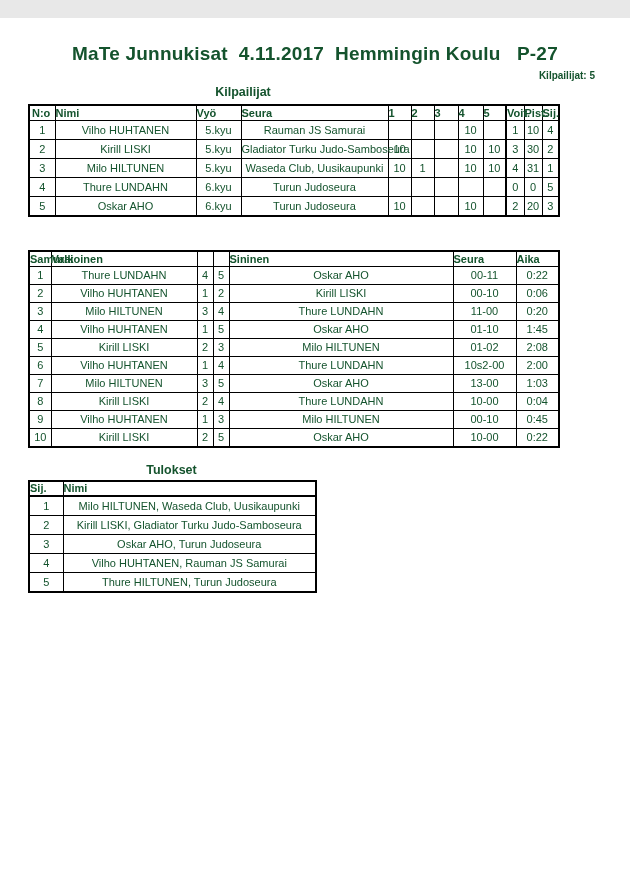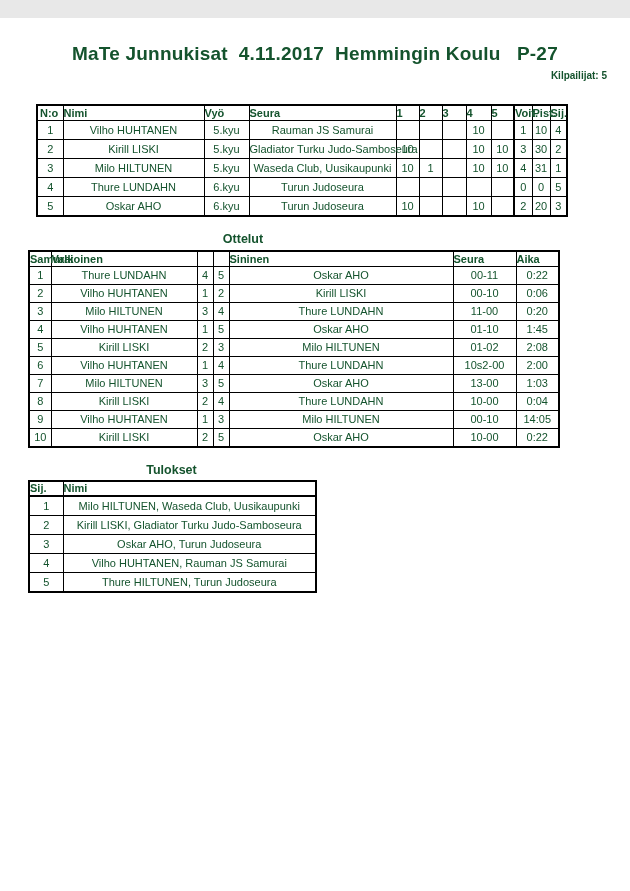--- a/index.html
+++ b/index.html
@@ -8,58 +8,59 @@
     font-family:"Liberation Sans", sans-serif; color:#14532d;
     margin:18px auto; overflow:hidden;
   }
   .doc-title {
     position:absolute; top:25px; left:0; width:630px;
     text-align:center; font-weight:bold; font-size:19px; line-height:22px;
     white-space:pre; letter-spacing:0.2px;
   }
   .competitors-count {
     position:absolute; top:52px; left:0; width:595px;
-    text-align:right; font-weight:bold; font-size:10px; line-height:12px;padding-left:12px;
+    text-align:right; font-weight:bold; font-size:10px; line-height:12px;
   }
   .section-title { position:absolute; font-weight:bold; font-size:12.5px; line-height:14px; text-align:center; }
   .st-kil { top:67px;  left:0;    width:486px; }
   .st-ott { top:214px; left:0;    width:486px; }
   .st-tul { top:445px; left:28px; width:287px; }
 
   table.tbl {
     position:absolute; border-collapse:collapse; table-layout:fixed;
     border:2px solid #000; background:#fff;
   }
   .tbl th, .tbl td {
     border:1px solid #000; padding:0; margin:0;
     font-size:11px; vertical-align:middle;
     white-space:nowrap; overflow:visible;
   }
   .tbl th { font-weight:bold; height:14px; line-height:14px; text-align:left; }
   .tbl td { font-weight:normal; height:18px; line-height:18px; text-align:center; }
 
-  .kil { left:36px; top:86px;  width:530px; }
+  .kil { left:28px; top:86px;  width:530px; }
   .ott { left:28px; top:232px; width:530px; }
   .tul { left:28px; top:462px; width:287px; }
 
   .ott td { height:17px; line-height:17px; }
   .tul th { height:13px; line-height:13px; border-bottom:2px solid #000; }
 
   .l { text-align:left; padding-left:5px; }
   .kil th.thick-l, .kil td.thick-l { border-left:2px solid #000; }
   .kil th.hno { text-align:left; padding-left:2px; }
 </style>
 </head>
 <body>
 
 <div class="page">
 
   <div class="doc-title">MaTe Junnukisat  4.11.2017  Hemmingin Koulu   P-27</div>
   <div class="competitors-count">Kilpailijat: 5</div>
 
+  <div class="section-title st-kil">Kilpailijat</div>
 
   <table class="tbl kil">
     <colgroup>
       <col style="width:26px">
         <col style="width:141px">
         <col style="width:45px">
         <col style="width:147px">
       <col style="width:23px">
         <col style="width:23px">
         <col style="width:24px">
@@ -152,21 +153,20 @@
         <td></td>
         <td>10</td>
         <td></td>
         <td class="thick-l">2</td>
         <td>20</td>
         <td>3</td>
       </tr>
     </tbody>
   </table>
 
-  <div class="section-title st-ott">Ottelut</div>
 
   <table class="tbl ott">
     <colgroup>
       <col style="width:22px">
         <col style="width:146px">
         <col style="width:16px">
         <col style="width:16px">
       <col style="width:224px">
         <col style="width:63px">
         <col style="width:43px">
@@ -255,21 +255,21 @@
         <td>10-00</td>
         <td>0:04</td>
       </tr>
       <tr>
         <td>9</td>
         <td class="l">Vilho HUHTANEN</td>
         <td>1</td>
         <td>3</td>
         <td class="l">Milo HILTUNEN</td>
         <td>00-10</td>
-        <td>14:05</td>
+        <td>0:45</td>
       </tr>
       <tr>
         <td>10</td>
         <td class="l">Kirill LISKI</td>
         <td>2</td>
         <td>5</td>
         <td class="l">Oskar AHO</td>
         <td>10-00</td>
         <td>0:22</td>
       </tr>

